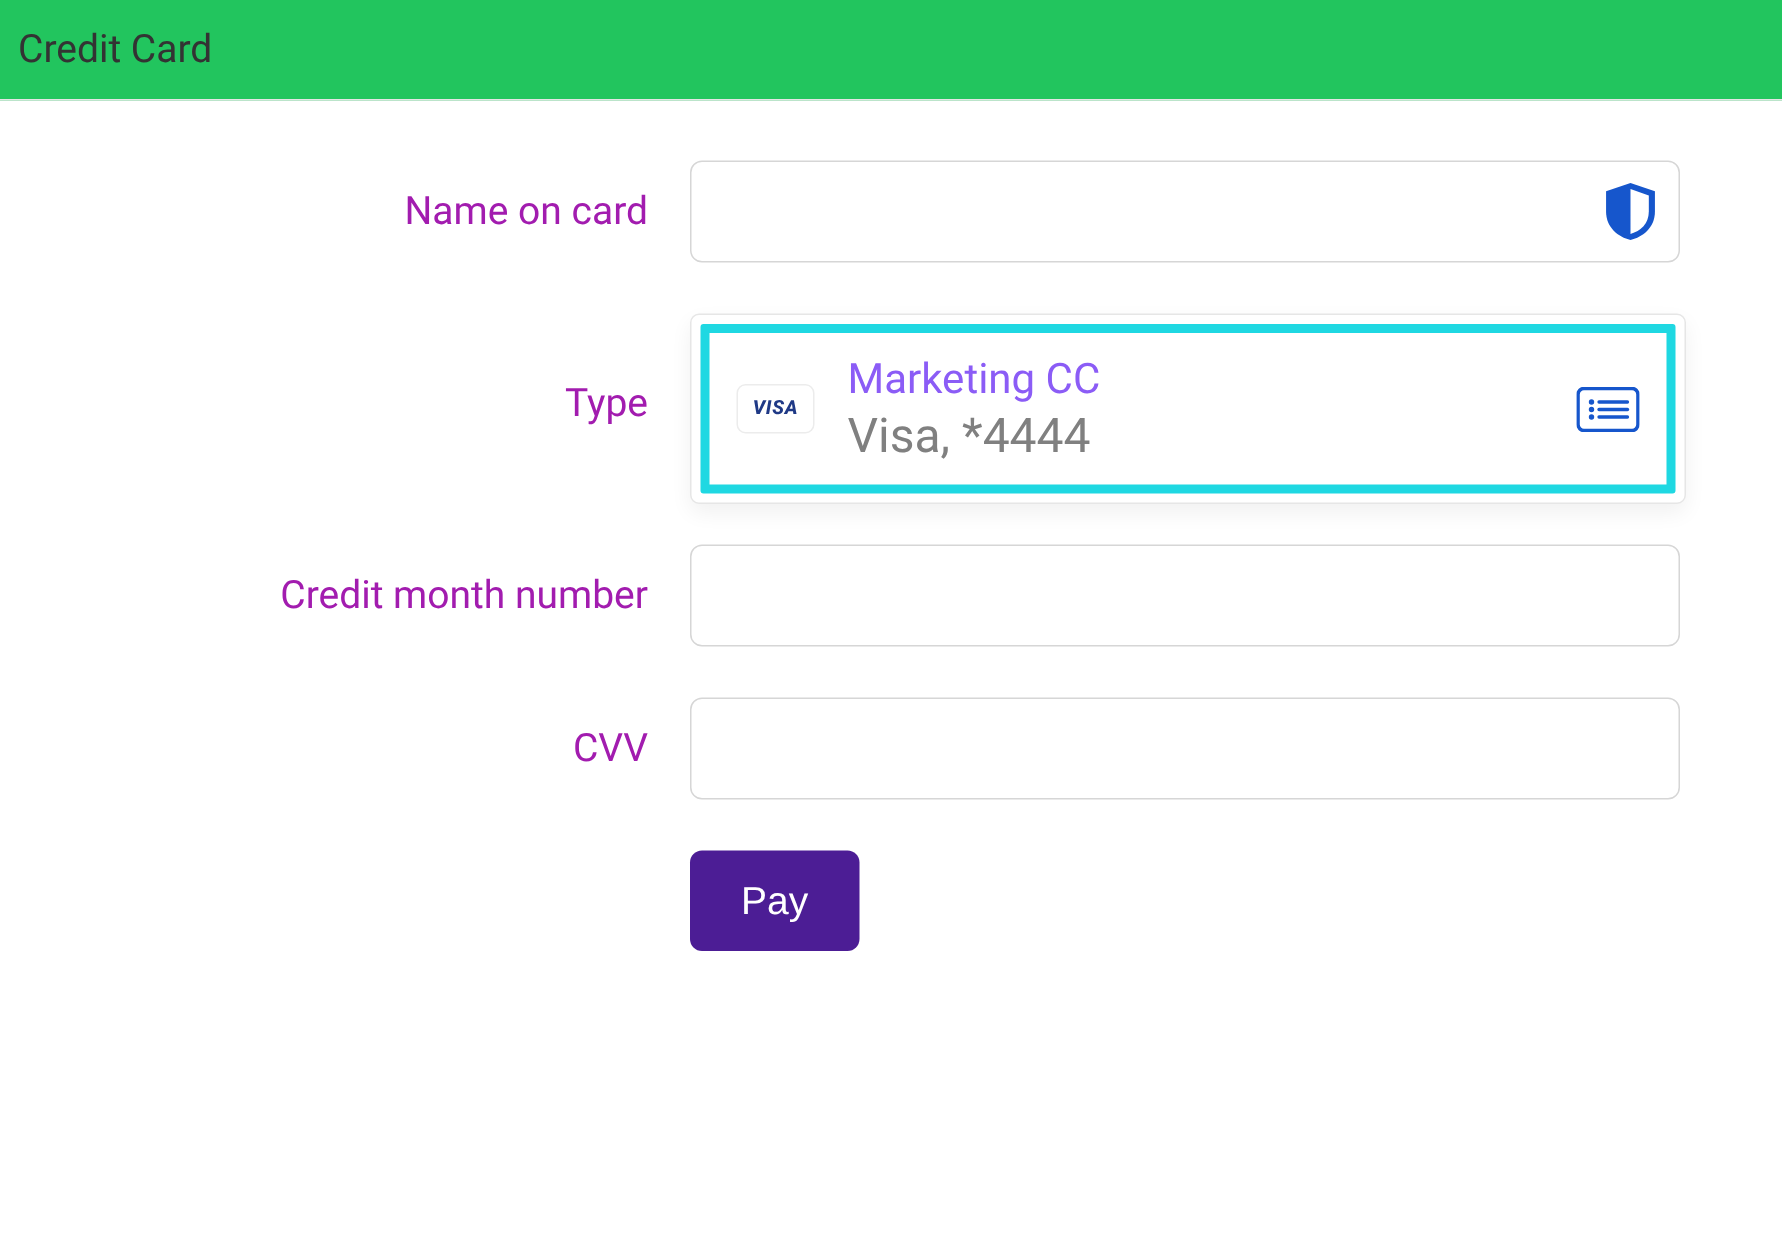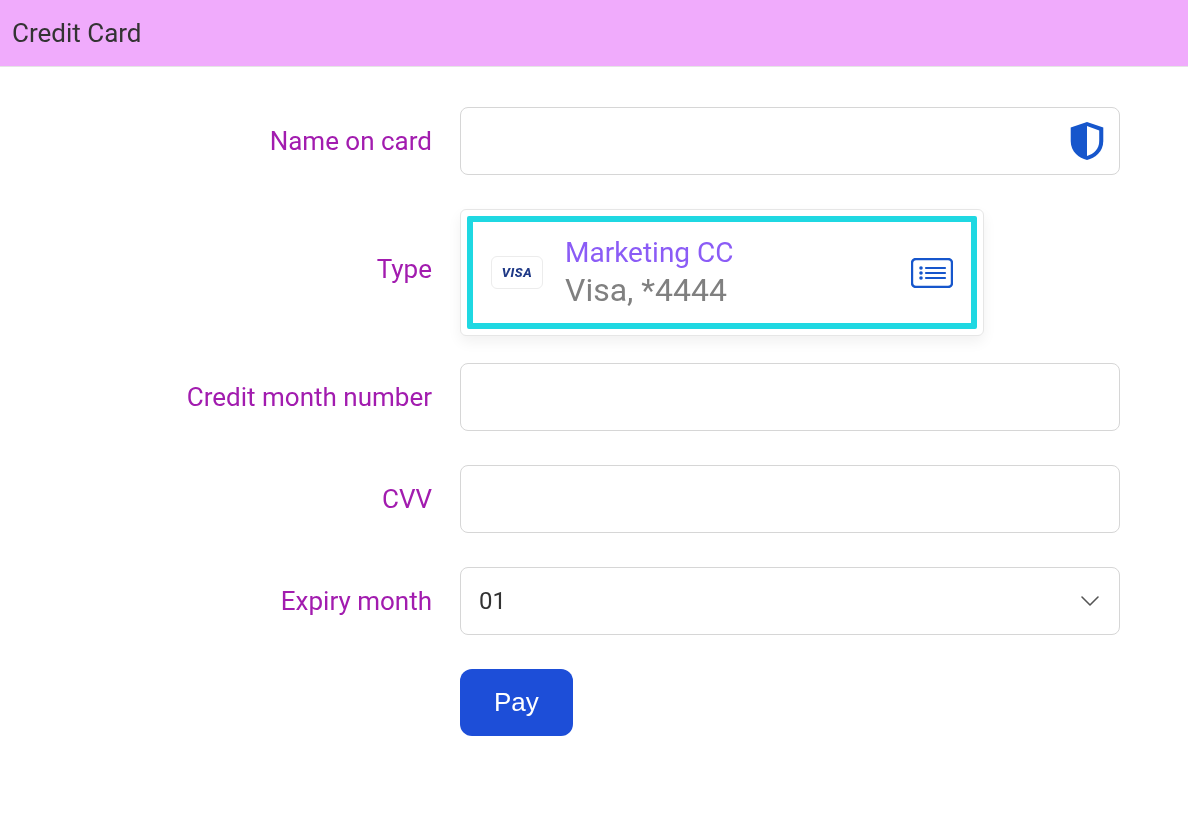--- a/index.html
+++ b/index.html
@@ -3,21 +3,21 @@
   <meta charset="utf-8">
   <style>
     * { box-sizing: border-box; margin: 0; padding: 0; }
     body {
       font-family: -apple-system, BlinkMacSystemFont, "Segoe UI", Roboto, Helvetica, Arial, sans-serif;
       background: #ffffff;
       color: #333;
       width: 1188px;
     }
     .header {
-      background: #f0abfc;
+      background: #22c55e;
       border-bottom: 1px solid #e5e5e5;
       padding: 18px 12px;
       font-size: 26px;
       color: #333;
     }
     .form {
       padding: 40px 36px 40px 36px;
     }
     .row {
       display: flex;
@@ -73,28 +73,28 @@
       background: #2c8eee;
       border: none;
       border-radius: 8px;
       color: #fff;
       font-size: 26px;
       padding: 18px 34px;
       cursor: pointer;
     }
     .pay-btn { background: #3390ee; }
     .pay-btn { background: #2a8de6; }
-    .pay-btn { background: #1d4ed8; border-radius: 12px; }
+    .pay-btn { background: #4c1d95; }
 
     
     .popup {
       position: absolute;
       left: 0;
       top: 0;
-      width: 524px;
+      width: 664px;
       background: #fff;
       border: 1px solid #e6e6e6;
       border-radius: 6px;
       box-shadow: 0 6px 14px rgba(0,0,0,0.06);
       padding: 6px;
     }
     .suggestion {
       border: 6px solid #1fd8e2;
       border-radius: 2px;
       display: flex;
@@ -181,33 +181,20 @@
     </div>
   </div>
 
   <div class="row">
     <div class="label">CVV</div>
     <div class="field">
       <input class="input" type="text" value="" style="">
     </div>
   </div>
 
-  <div class="row">
-    <div class="label">Expiry month</div>
-    <div class="field">
-      <div class="input-wrap">
-        <div class="input select" style="display:flex;align-items:center;">
-          <span>01</span>
-        </div>
-        <svg class="chevron" viewBox="0 0 20 12">
-          <path d="M2 2 L10 10 L18 2" fill="none" stroke="#555" stroke-width="1.6" stroke-linecap="round" stroke-linejoin="round"></path>
-        </svg>
-      </div>
-    </div>
-  </div>
 
 
   <div class="row btn-row" style="margin-bottom:0;">
     <div class="label"></div>
     <div class="field">
       <button class="pay-btn">Pay</button>
     </div>
   </div>
 
 </div>

